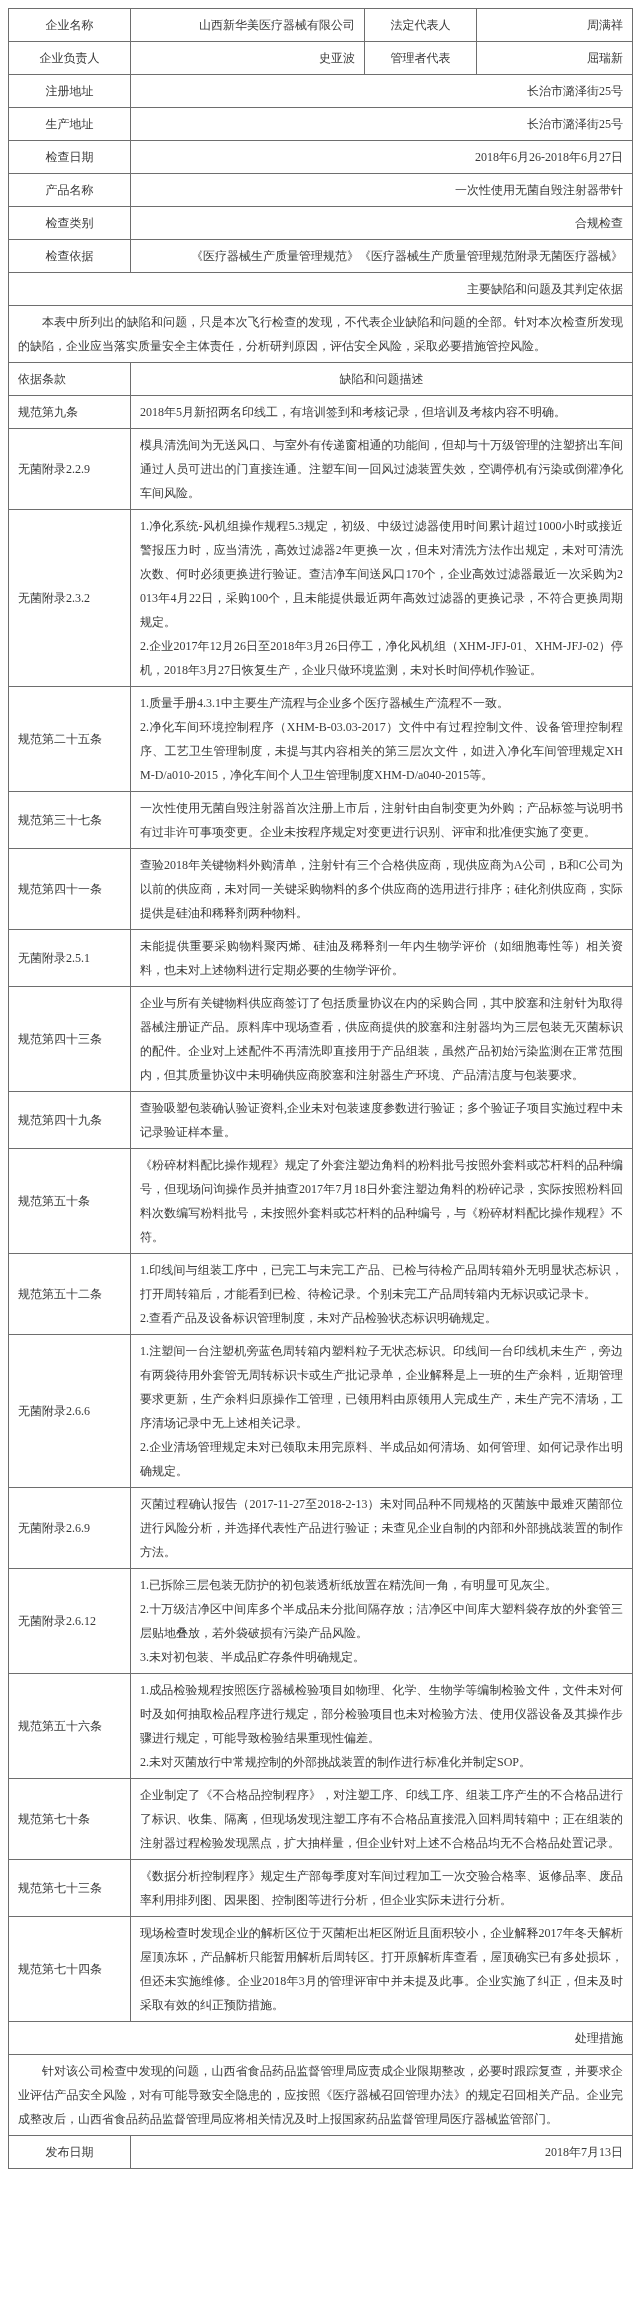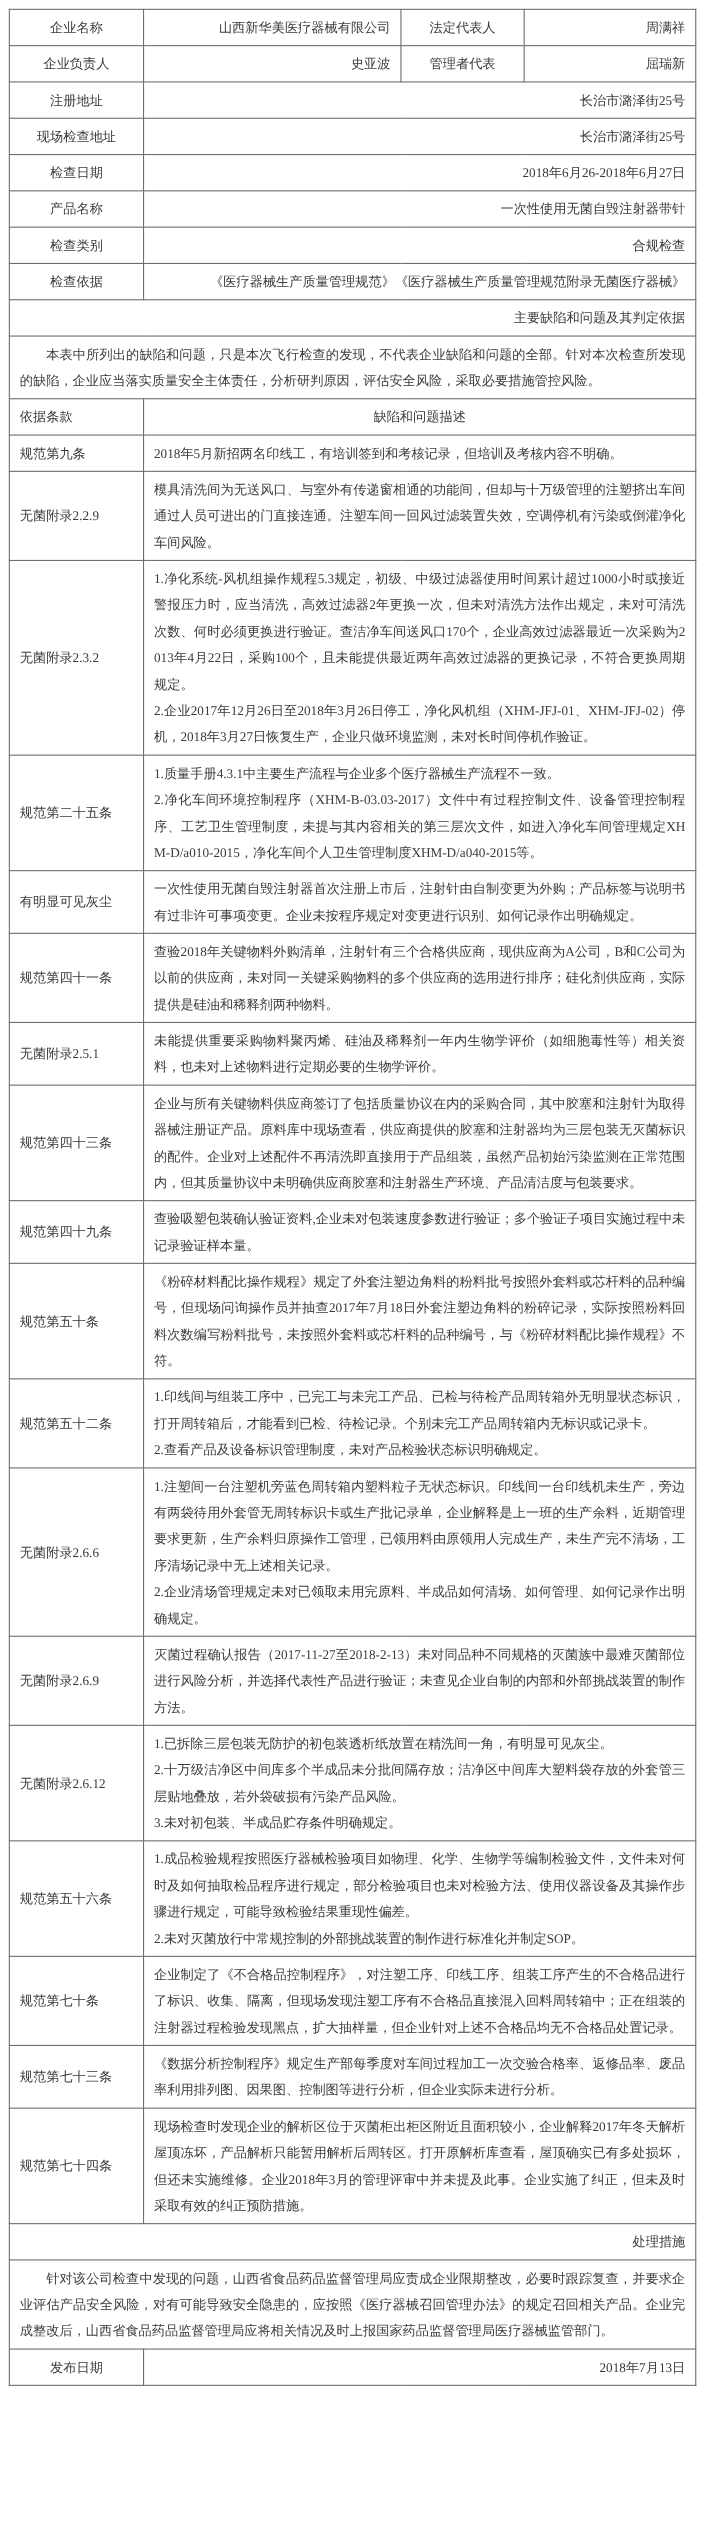--- a/index.html
+++ b/index.html
@@ -75,21 +75,21 @@
         <td class="lbl">企业负责人</td>
         <td class="val">史亚波</td>
         <td class="lbl">管理者代表</td>
         <td class="val">屈瑞新</td>
       </tr>
       <tr>
         <td class="lbl">注册地址</td>
         <td class="val" colspan="3">长治市潞泽街25号</td>
       </tr>
       <tr>
-        <td class="lbl">现场检查地址</td>
+        <td class="lbl">生产地址</td>
         <td class="val" colspan="3">长治市潞泽街25号</td>
       </tr>
       <tr>
         <td class="lbl">检查日期</td>
         <td class="val" colspan="3">2018年6月26-2018年6月27日</td>
       </tr>
       <tr>
         <td class="lbl">产品名称</td>
         <td class="val" colspan="3">一次性使用无菌自毁注射器带针</td>
       </tr>
@@ -125,22 +125,22 @@
         <td class="clause">无菌附录2.3.2</td>
         <td class="desc" colspan="3">1.净化系统-风机组操作规程5.3规定，初级、中级过滤器使用时间累计超过1000小时或接近警报压力时，应当清洗，高效过滤器2年更换一次，但未对清洗方法作出规定，未对可清洗次数、何时必须更换进行验证。查洁净车间送风口170个，企业高效过滤器最近一次采购为2013年4月22日，采购100个，且未能提供最近两年高效过滤器的更换记录，不符合更换周期规定。
 2.企业2017年12月26日至2018年3月26日停工，净化风机组（XHM-JFJ-01、XHM-JFJ-02）停机，2018年3月27日恢复生产，企业只做环境监测，未对长时间停机作验证。</td>
       </tr>
       <tr>
         <td class="clause">规范第二十五条</td>
         <td class="desc" colspan="3">1.质量手册4.3.1中主要生产流程与企业多个医疗器械生产流程不一致。
 2.净化车间环境控制程序（XHM-B-03.03-2017）文件中有过程控制文件、设备管理控制程序、工艺卫生管理制度，未提与其内容相关的第三层次文件，如进入净化车间管理规定XHM-D/a010-2015，净化车间个人卫生管理制度XHM-D/a040-2015等。</td>
       </tr>
       <tr>
-        <td class="clause">有明显可见灰尘</td>
-        <td class="desc" colspan="3">一次性使用无菌自毁注射器首次注册上市后，注射针由自制变更为外购；产品标签与说明书有过非许可事项变更。企业未按程序规定对变更进行识别、如何记录作出明确规定。</td>
+        <td class="clause">规范第三十七条</td>
+        <td class="desc" colspan="3">一次性使用无菌自毁注射器首次注册上市后，注射针由自制变更为外购；产品标签与说明书有过非许可事项变更。企业未按程序规定对变更进行识别、评审和批准便实施了变更。</td>
       </tr>
       <tr>
         <td class="clause">规范第四十一条</td>
         <td class="desc" colspan="3">查验2018年关键物料外购清单，注射针有三个合格供应商，现供应商为A公司，B和C公司为以前的供应商，未对同一关键采购物料的多个供应商的选用进行排序；硅化剂供应商，实际提供是硅油和稀释剂两种物料。</td>
       </tr>
       <tr>
         <td class="clause">无菌附录2.5.1</td>
         <td class="desc" colspan="3">未能提供重要采购物料聚丙烯、硅油及稀释剂一年内生物学评价（如细胞毒性等）相关资料，也未对上述物料进行定期必要的生物学评价。</td>
       </tr>
       <tr>

